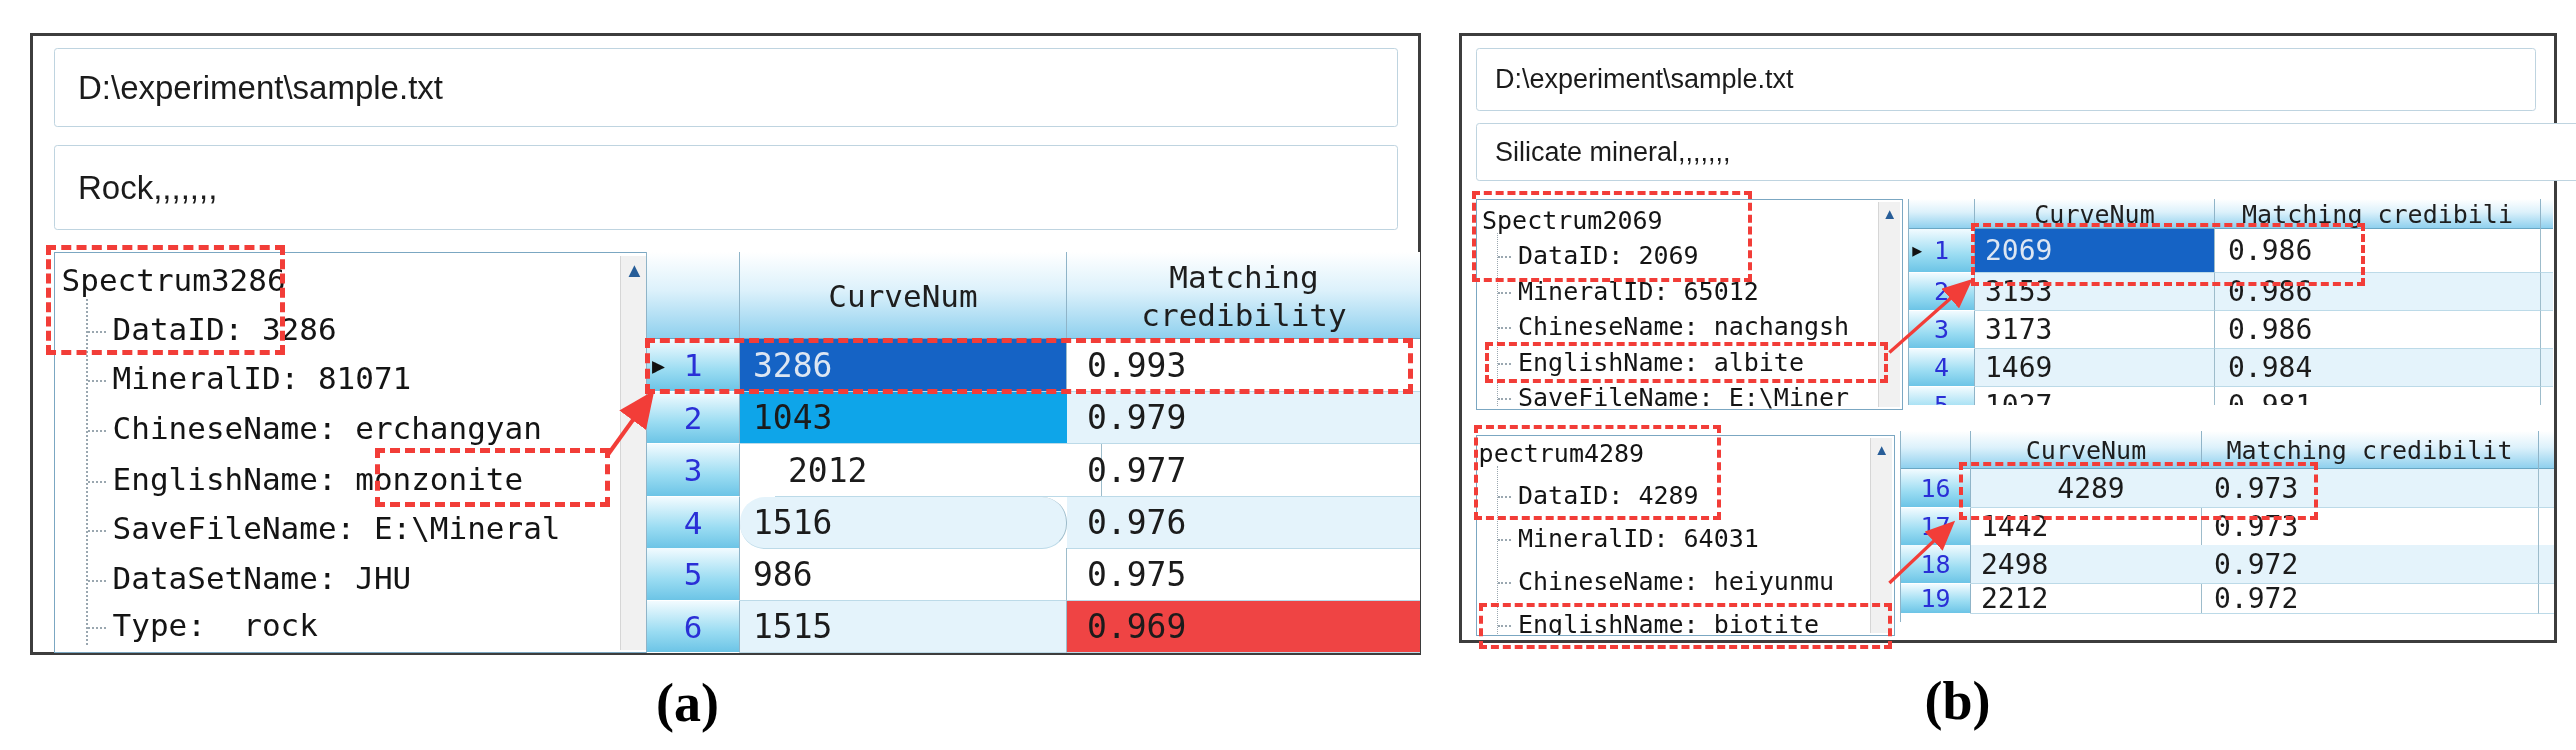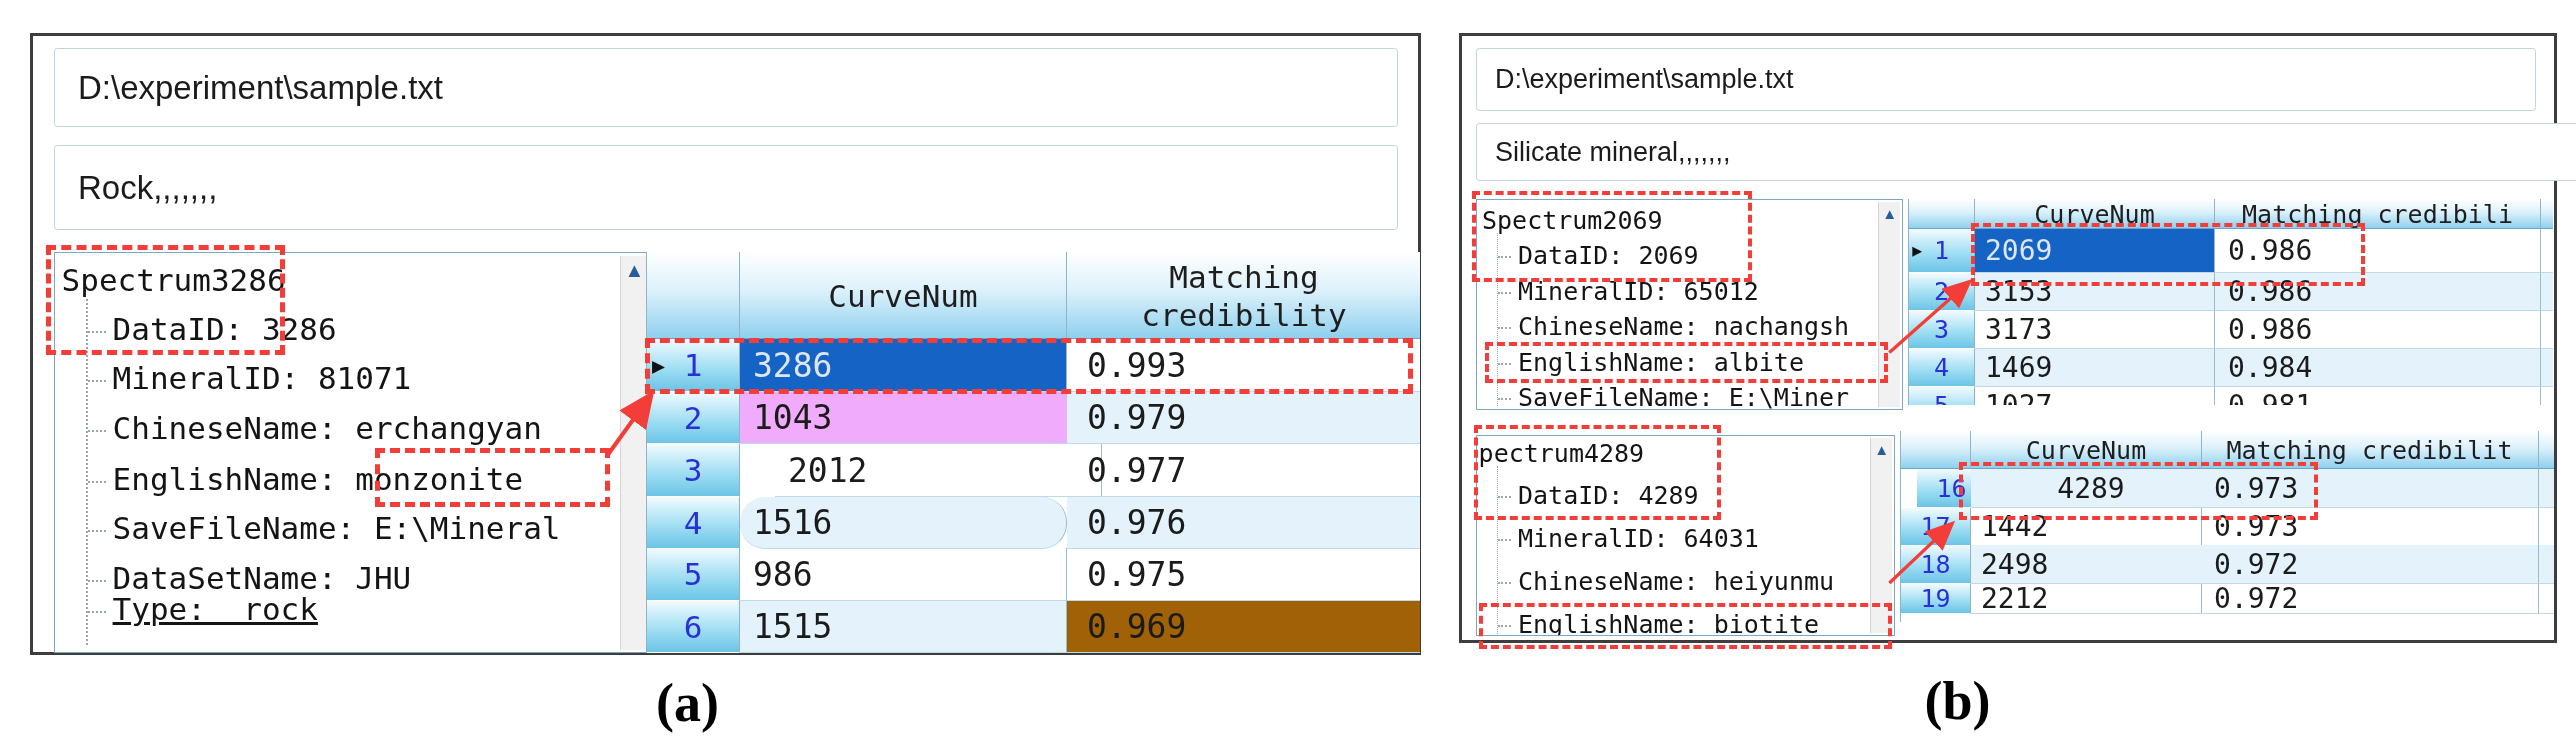--- a/index.html
+++ b/index.html
@@ -58,21 +58,21 @@
 
   <div class="abs treebox" style="left:54px;top:252px;width:598px;height:401px;">
     <div class="guide" style="left:31px;top:46px;height:346px;"></div>
     <div class="treeline tree-a" style="left:6.6px;top:6.6px;"><span>Spectrum3286</span></div>
     <div class="treeline tree-a" style="left:33px;top:56px;"><span class="stub stub-a"></span><span>DataID: 3286</span></div>
     <div class="treeline tree-a" style="left:33px;top:105px;"><span class="stub stub-a"></span><span>MineralID: 81071</span></div>
     <div class="treeline tree-a" style="left:33px;top:155px;"><span class="stub stub-a"></span><span>ChineseName: erchangyan</span></div>
     <div class="treeline tree-a" style="left:33px;top:206px;"><span class="stub stub-a"></span><span>EnglishName: monzonite</span></div>
     <div class="treeline tree-a" style="left:33px;top:255px;"><span class="stub stub-a"></span><span>SaveFileName: E:\Mineral</span></div>
     <div class="treeline tree-a" style="left:33px;top:305px;"><span class="stub stub-a"></span><span>DataSetName: JHU</span></div>
-    <div class="treeline tree-a" style="left:33px;top:336px;text-decoration:underline;"><span class="stub stub-a"></span><span>Type:  rock</span></div>
+    <div class="treeline tree-a" style="left:33px;top:352px;"><span class="stub stub-a"></span><span>Type:  rock</span></div>
     <div class="sbar" style="right:2.5px;top:2.5px;bottom:2.5px;width:28px;">
       <span class="sarrow" style="font-size:20px;">▲</span>
     </div>
   </div>
 
   <div class="tbl" style="left:646px;top:252px;width:774px;height:401px;border-left:0.8px solid #8fb4c8;">
     <div class="thead" style="height:87px;">
       <div class="hcell" style="left:0;width:93px;height:87px;border-right:0.8px solid #8fb4c8;"></div>
       <div class="hcell" style="left:93px;width:327px;height:87px;border-right:0.8px solid #8fb4c8;font-size:31px;">
           <span>CurveNum</span>
@@ -93,21 +93,21 @@
         </div>
       <div class="cell" style="left:420px;width:354px;font-size:33px;padding-left:20px;">
           <span>0.993</span>
         </div>
     </div>
 
     <div class="trow" style="top:140px;height:52px;">
       <div class="cell rowhdr" style="left:0;width:93px;font-size:31px;">
           <span>2</span>
         </div>
-      <div class="cell vline" style="left:93px;width:358px;background:#f0abfc;font-size:33px;padding-left:13px;">
+      <div class="cell vline" style="left:93px;width:358px;background:#0ea5e9;font-size:33px;padding-left:13px;">
           <span>1043</span>
         </div>
       <div class="cell" style="left:420px;width:354px;background:#e4f3fb;font-size:33px;padding-left:20px;">
           <span>0.979</span>
         </div>
     </div>
 
     <div class="trow" style="top:192px;height:53px;">
       <div class="cell rowhdr" style="left:0;width:93px;font-size:31px;">
           <span>3</span>
@@ -144,21 +144,21 @@
         </div>
     </div>
 
     <div class="trow" style="top:349px;height:52px;">
       <div class="cell rowhdr" style="left:0;width:93px;font-size:31px;">
           <span>6</span>
         </div>
       <div class="cell vline" style="left:93px;width:327px;background:#e4f3fb;font-size:33px;padding-left:13px;">
           <span>1515</span>
         </div>
-      <div class="cell" style="left:420px;width:354px;background:#a16207;font-size:33px;padding-left:20px;">
+      <div class="cell" style="left:420px;width:354px;background:#ef4444;font-size:33px;padding-left:20px;">
           <span>0.969</span>
         </div>
     </div>
   </div>
 
   <div class="dash dash-a" style="left:46px;top:245px;width:239px;height:110px;"></div>
   <div class="dash dash-a" style="left:375px;top:448px;width:235px;height:59px;"></div>
   <div class="dash dash-a" style="left:645px;top:338px;width:768px;height:56px;"></div>
 
   <div class="figlabel" style="left:605px;top:672px;">(a)</div>
@@ -274,21 +274,21 @@
     <div class="thead" style="height:38px;">
       <div class="hcell" style="left:0;width:70px;height:38px;border-right:0.8px solid #8fb4c8;"></div>
       <div class="hcell" style="left:70px;width:231px;height:38px;border-right:0.8px solid #8fb4c8;font-size:25px;">
           <span>CurveNum</span>
         </div>
       <div class="hcell" style="left:300px;width:338px;height:38px;border-right:0.8px solid #8fb4c8;font-size:25px;">
           <span>Matching credibilit</span>
         </div>
     </div>
     <div class="trow" style="top:38px;height:39px;">
-      <div class="cell rowhdr" style="left:16px;width:70px;font-size:25px;">
+      <div class="cell rowhdr" style="left:0;width:70px;font-size:25px;">
           <span>16</span>
         </div>
       <div class="cell vline" style="left:70px;width:231px;background:#e4f3fb;font-size:28px;padding-left:10px;justify-content:center;">
           <span>4289</span>
         </div>
       <div class="cell vline" style="left:300px;width:338px;background:#e4f3fb;font-size:28px;padding-left:13px;">
           <span>0.973</span>
         </div>
       <div class="cell" style="left:638px;width:15.6px;background:#e4f3fb;"></div>
     </div>

